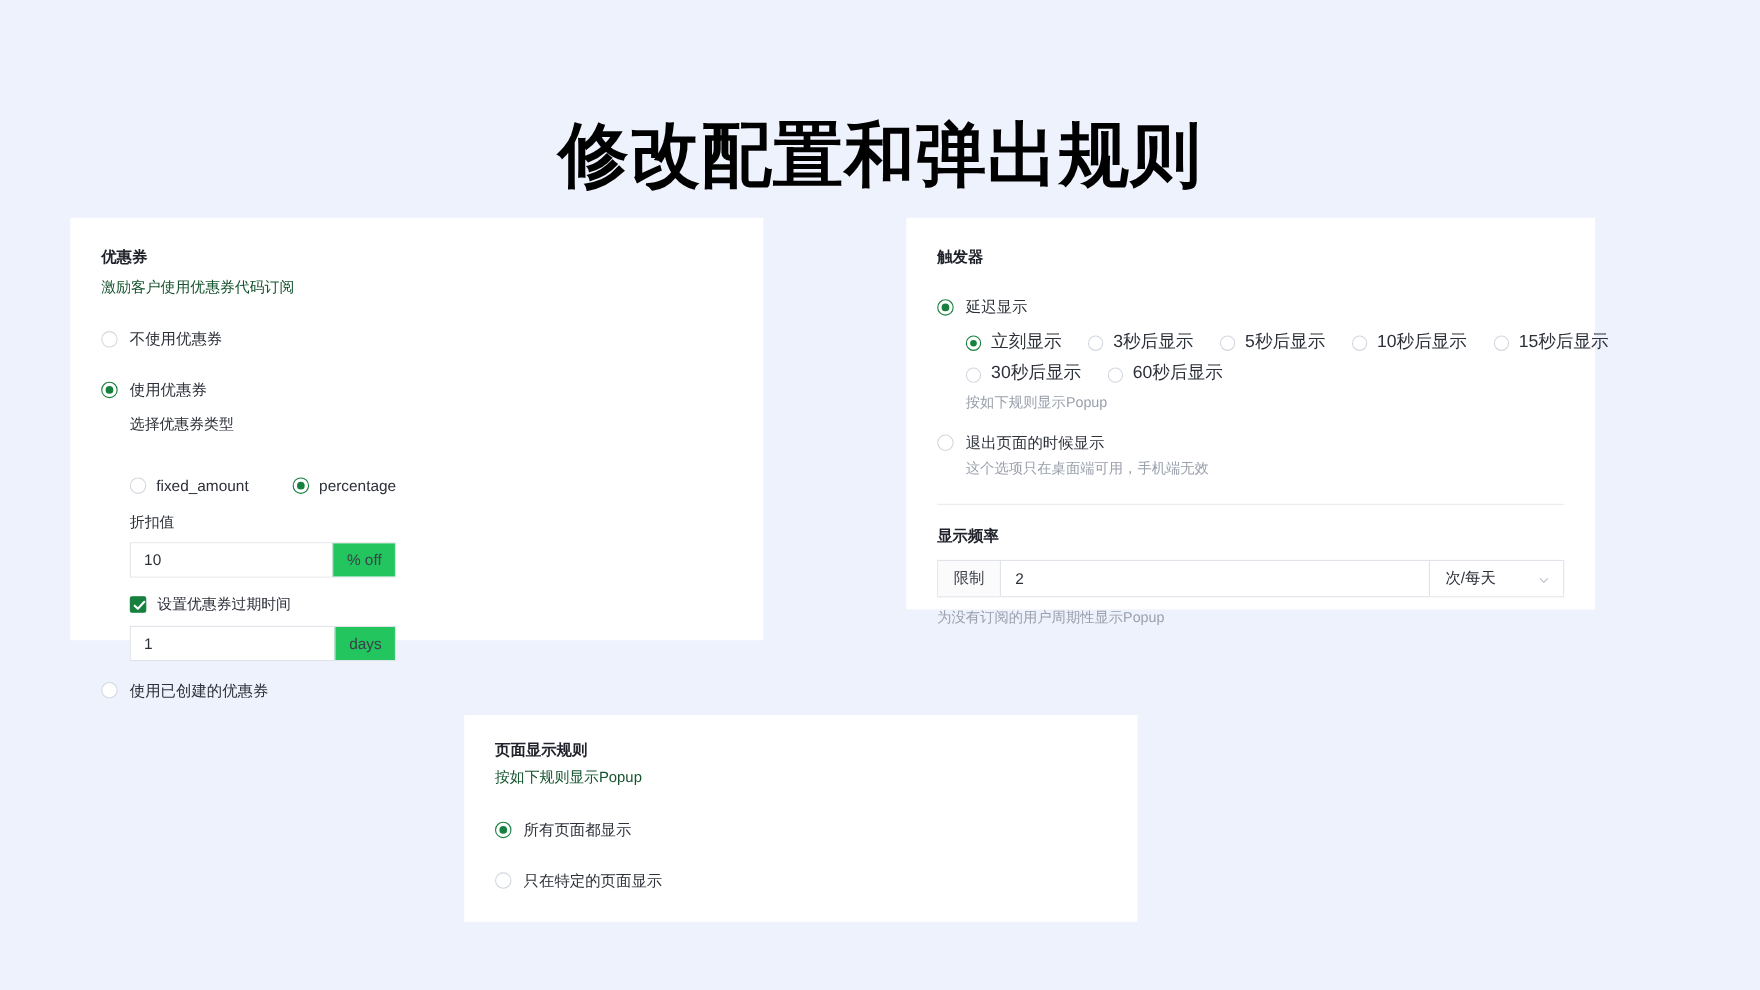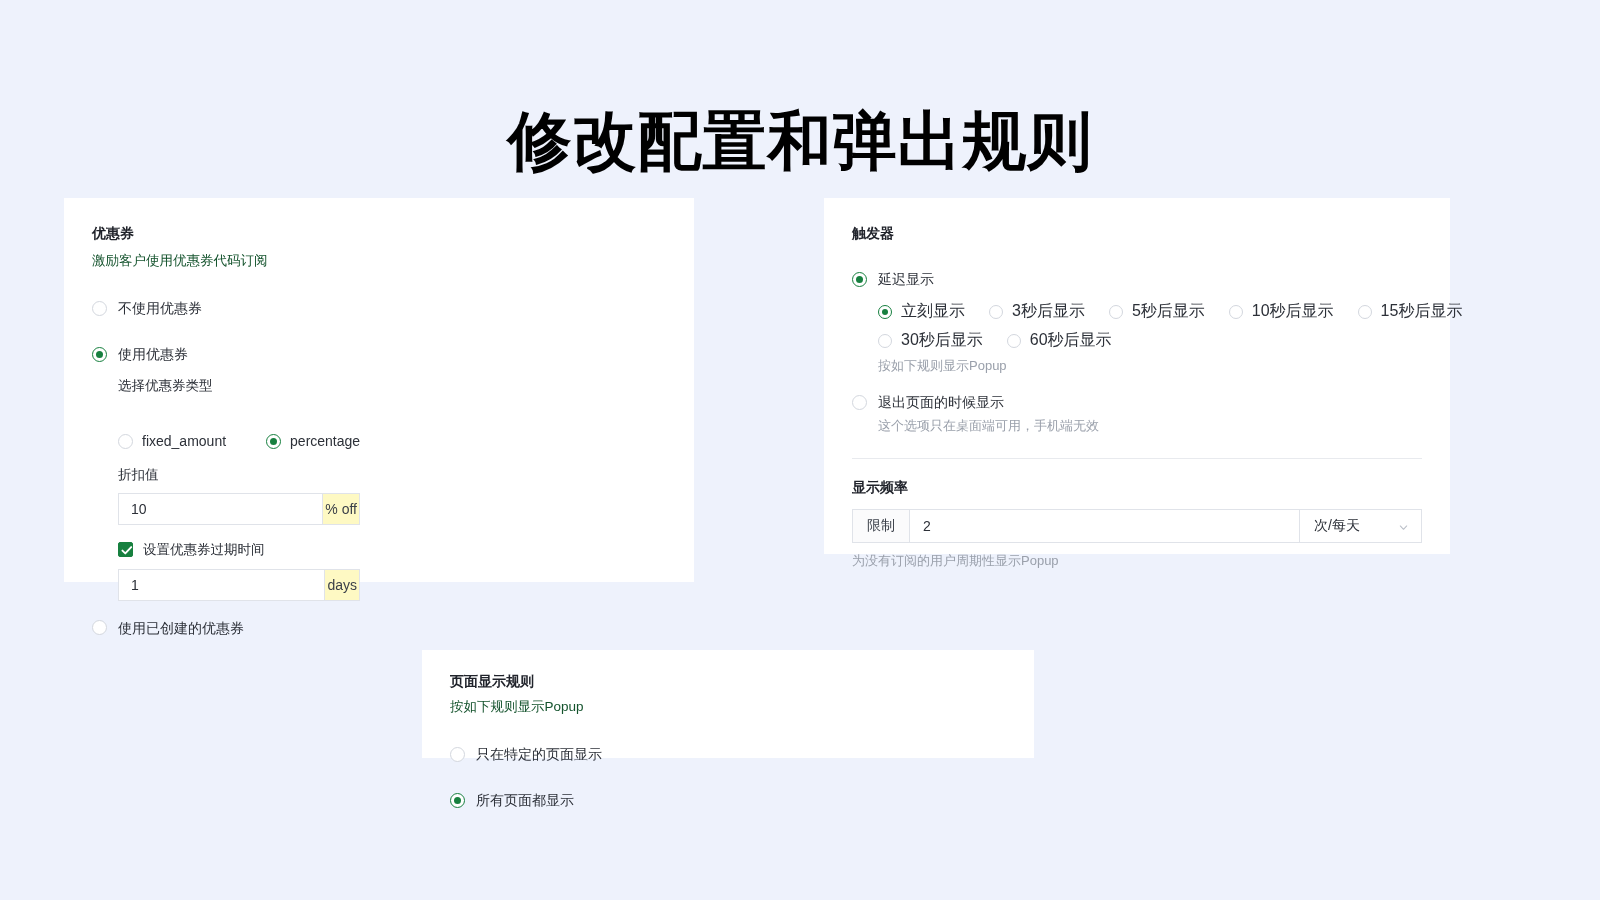--- a/index.html
+++ b/index.html
@@ -24,21 +24,21 @@
   }
 
   .card {
     position: absolute;
     background: #ffffff;
   }
 
   
   #card-coupon { left: 64px; top: 198px; width: 630px; height: 384px; }
   #card-trigger { left: 824px; top: 198px; width: 626px; height: 356px; }
-  #card-pagerules { left: 422px; top: 650px; width: 612px; height: 108px; }
+  #card-pagerules { left: 422px; top: 650px; width: 612px; height: 188px; }
 
   .card-inner { padding: 26px 28px 0 28px; }
 
   .card-title {
     font-size: 14px;
     font-weight: 700;
     color: #20232b;
     margin: 0 0 10px 0;
     line-height: 1.3;
   }
@@ -116,24 +116,24 @@
     font-size: 14px;
     color: #2c3038;
     background: #fff;
     min-width: 0;
     overflow: hidden;
     white-space: nowrap;
   }
   .input-group .ig-addon {
     flex: 0 0 auto;
     display: flex; align-items: center; justify-content: center;
-    padding: 0 2px;
+    padding: 0 12px;
     font-size: 14px;
     color: #3a3f48;
-    background: #fef9c3;
+    background: #22c55e;
     border-left: 1px solid #e0e3e9;
   }
 
   
   .check-row { display: flex; align-items: center; margin: 16px 0 10px 0; }
   .checkbox {
     width: 15px; height: 15px;
     background: #17803f;
     border: 1px solid #17803f;
     border-radius: 2px;
@@ -356,23 +356,23 @@
       <div class="freq-hint">为没有订阅的用户周期性显示Popup</div>
     </div>
   </div>
 
   <div class="card" id="card-pagerules">
     <div class="card-inner">
       <div class="card-title">页面显示规则</div>
       <div class="card-sub">按如下规则显示Popup</div>
 
       <div class="radio-row">
+        <span class="radio checked"></span>
+        <span class="radio-label">所有页面都显示</span>
+      </div>
+      <div class="radio-row">
         <span class="radio"></span>
         <span class="radio-label">只在特定的页面显示</span>
       </div>
-      <div class="radio-row">
-        <span class="radio checked"></span>
-        <span class="radio-label">所有页面都显示</span>
-      </div>
     </div>
   </div>
 
 </div>
 
 </body></html>

